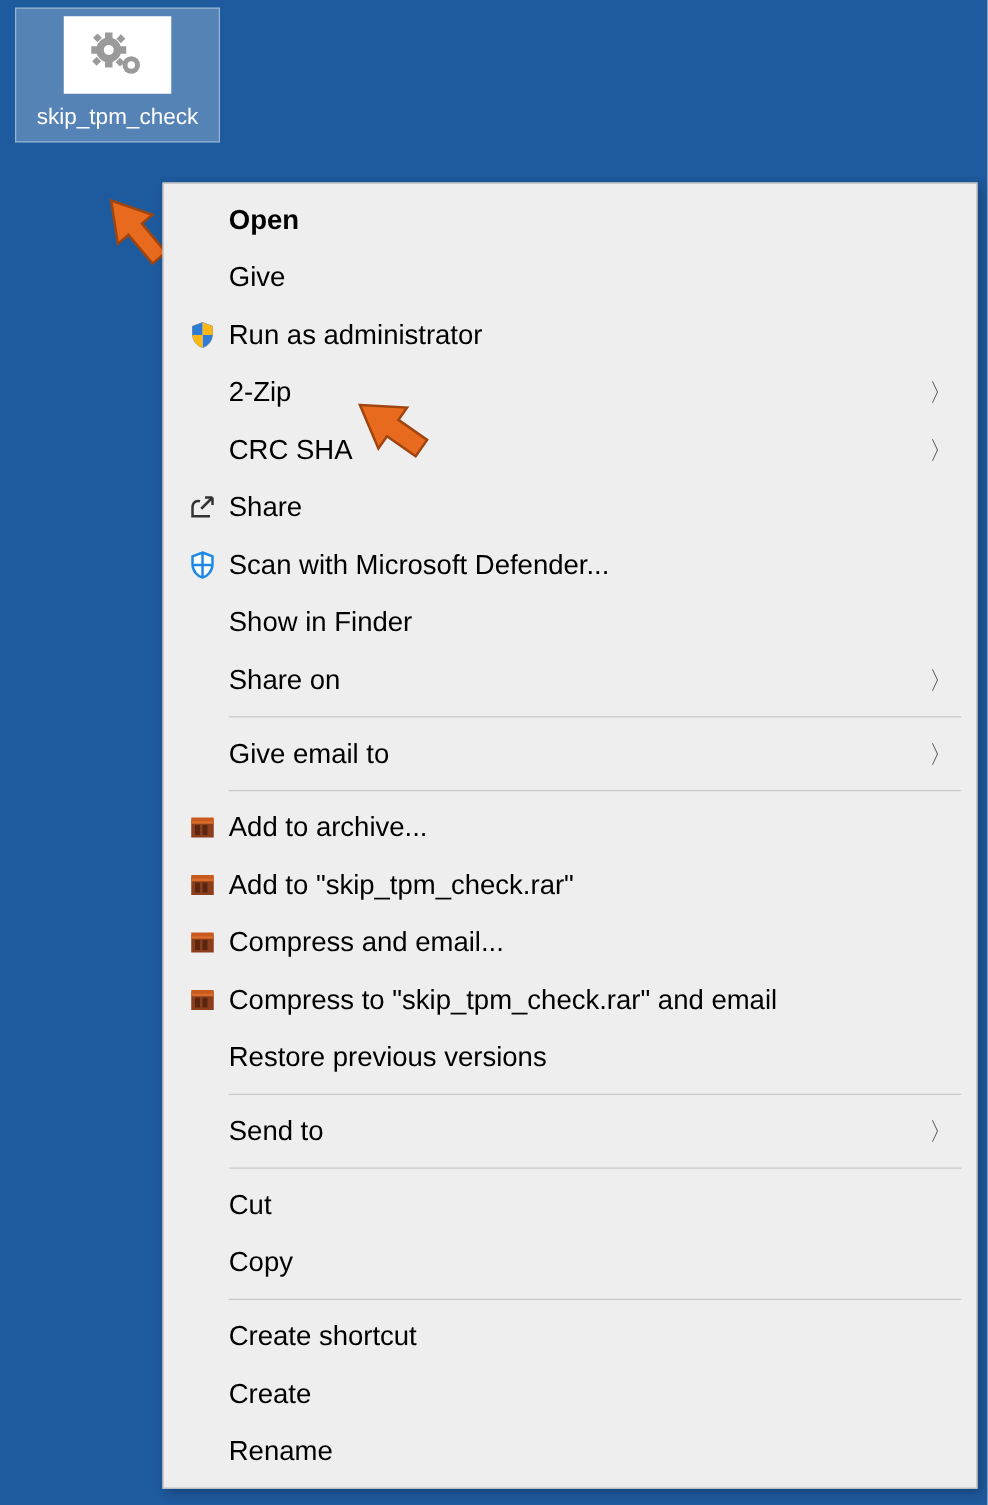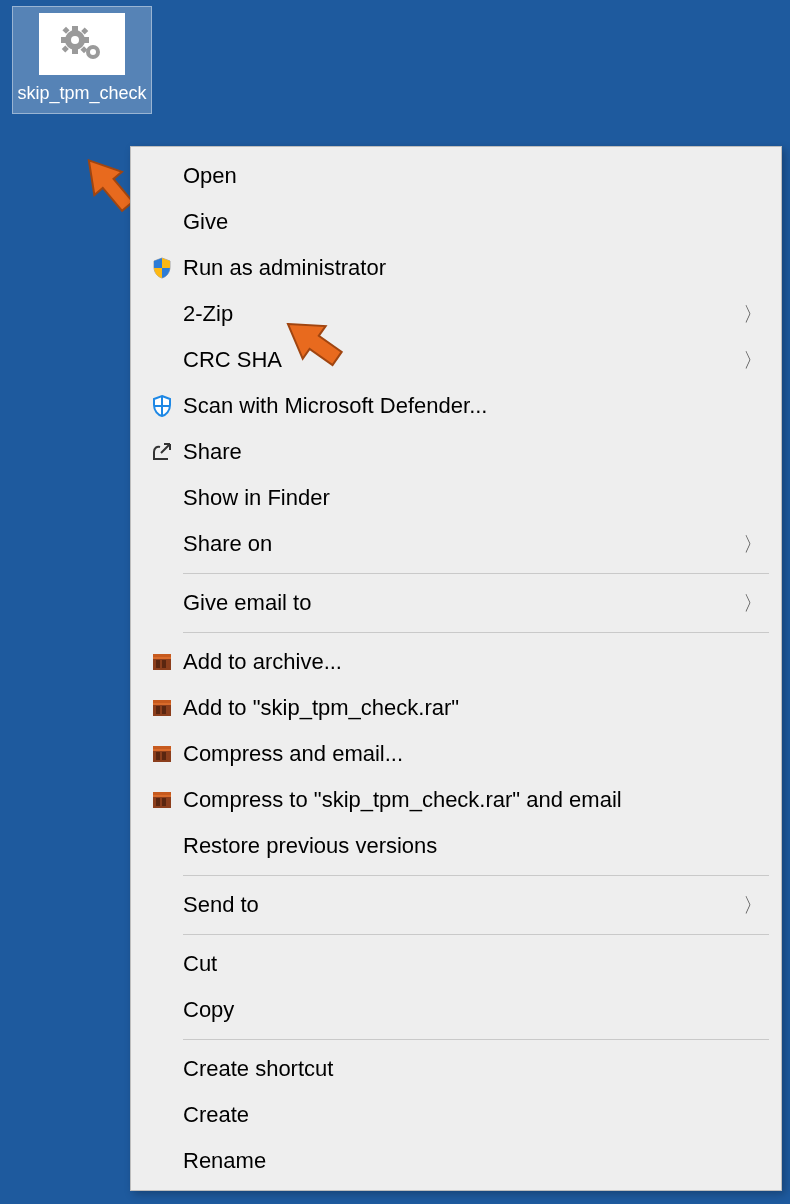--- a/index.html
+++ b/index.html
@@ -28,21 +28,21 @@
     left:50%; top:62%;
     transform:translate(-50%,-50%);
     font-size:48px;
     color:rgba(0,0,0,0.08);
     pointer-events:none;
   }
   
   .desktop-icon {
     position: absolute;
     left: 12px; top: 6px;
-    width: 140px;
+    width: 164px;
     text-align: center;
     background: rgba(255,255,255,0.25);
     padding: 6px 2px 8px 2px;
     border: 1px solid rgba(255,255,255,0.4);
   }
   .icon-img {
     width: 86px; height: 62px;
     background: #fff;
     margin: 0 auto 8px auto;
     display: flex; align-items:center; justify-content:center;
@@ -77,21 +77,21 @@
     height: 46px;
     cursor: default;
   }
   .mi .ic {
     width: 42px;
     display:flex; align-items:center; justify-content:center;
     flex-shrink:0;
   }
   .mi .lbl { flex: 1; }
   .mi .chev { color:#555; font-size:20px; }
-  .mi.bold .lbl { font-weight: 400; }
+  .mi.bold .lbl { font-weight: 700; }
   .sep {
     height: 1px;
     background: #c9c9c9;
     margin: 6px 12px 6px 52px;
   }
   
   svg { display:block; }
 </style>
 </head>
 <body>
@@ -156,36 +156,36 @@
       <span class="lbl">2-Zip</span>
     <span class="chev">〉</span>
   </div>
   <div class="mi">
     <span class="ic"></span>
       <span class="lbl">CRC SHA</span>
     <span class="chev">〉</span>
   </div>
   <div class="mi">
     <span class="ic">
+      <svg width="24" height="24" viewBox="0 0 24 24" fill="none" stroke="#333" stroke-width="2">
+        <path d="M14 4 L20 4 M20 4 L20 10 M20 4 L11 13"></path>
+        <path d="M4 12 C4 8 7 6 10 7 M4 12 V19 H18"></path>
+      </svg>
+    </span>
+    <span class="lbl">Share</span>
+  </div>
+  <div class="mi">
+    <span class="ic">
       <svg width="24" height="24" viewBox="0 0 24 24">
         <path d="M12 2 L20 5 V11 C20 17 16 21 12 22 C8 21 4 17 4 11 V5 Z" fill="#fff" stroke="#1e88e5" stroke-width="2"></path>
         <line x1="12" y1="3" x2="12" y2="21" stroke="#1e88e5" stroke-width="2"></line>
         <line x1="5" y1="12" x2="19" y2="12" stroke="#1e88e5" stroke-width="2"></line>
       </svg>
     </span>
     <span class="lbl">Scan with Microsoft Defender...</span>
-  </div>
-  <div class="mi">
-    <span class="ic">
-      <svg width="24" height="24" viewBox="0 0 24 24" fill="none" stroke="#333" stroke-width="2">
-        <path d="M14 4 L20 4 M20 4 L20 10 M20 4 L11 13"></path>
-        <path d="M4 12 C4 8 7 6 10 7 M4 12 V19 H18"></path>
-      </svg>
-    </span>
-    <span class="lbl">Share</span>
   </div>
   <div class="mi">
     <span class="ic"></span>
       <span class="lbl">Show in Finder</span>
   </div>
   <div class="mi">
     <span class="ic"></span>
       <span class="lbl">Share on</span>
     <span class="chev">〉</span>
   </div>

